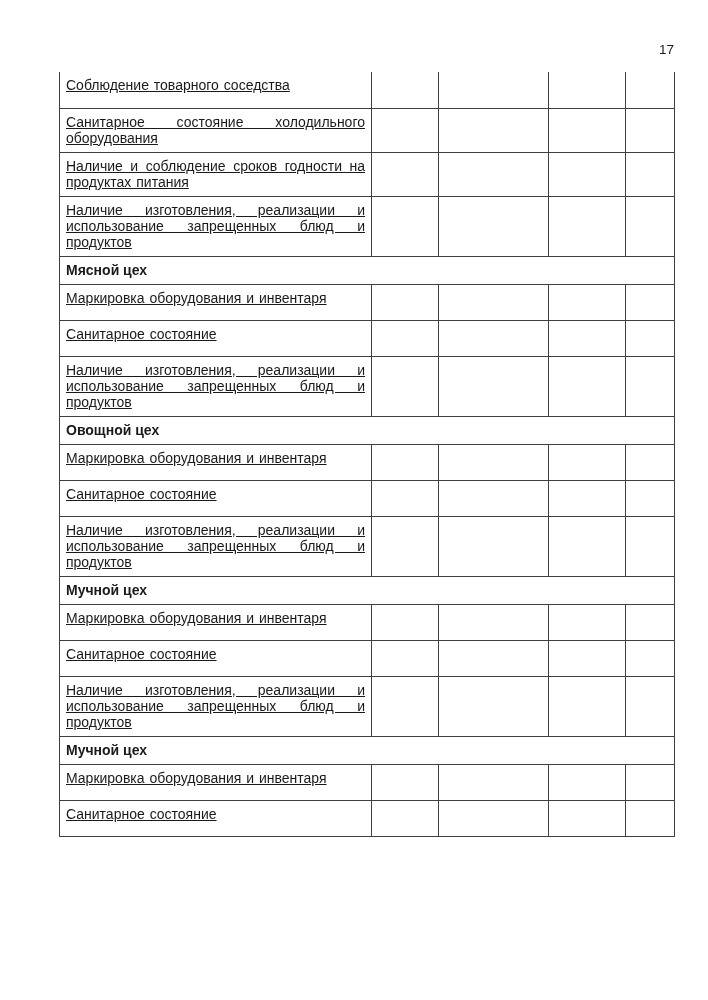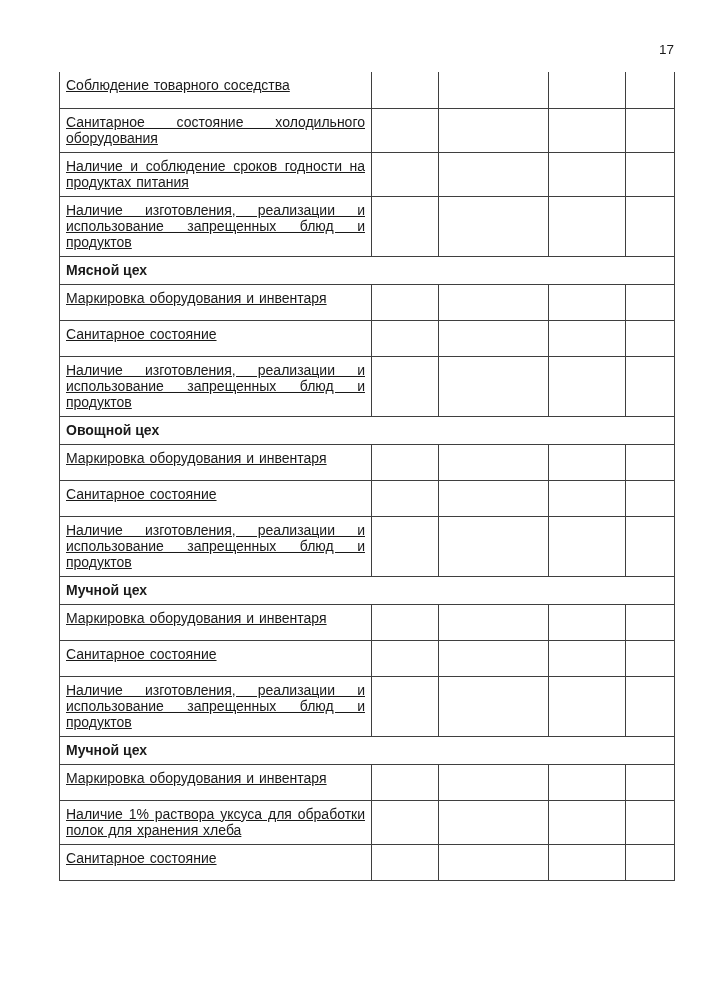--- a/index.html
+++ b/index.html
@@ -180,27 +180,20 @@
         <td class="section-cell" colspan="5">Мучной цех</td>
       </tr>
       <tr class="item">
         <td class="criteria">Маркировка оборудования и инвентаря</td>
         <td class="entry"></td>
         <td class="entry"></td>
         <td class="entry"></td>
         <td class="entry"></td>
       </tr>
       <tr class="item">
-        <td class="criteria">Наличие 1% раствора уксуса для обработки полок для хранения хлеба</td>
-        <td class="entry"></td>
-        <td class="entry"></td>
-        <td class="entry"></td>
-        <td class="entry"></td>
-      </tr>
-      <tr class="item">
         <td class="criteria">Санитарное состояние</td>
         <td class="entry"></td>
         <td class="entry"></td>
         <td class="entry"></td>
         <td class="entry"></td>
       </tr>
     </tbody>
 </table>
 
 </body></html>

